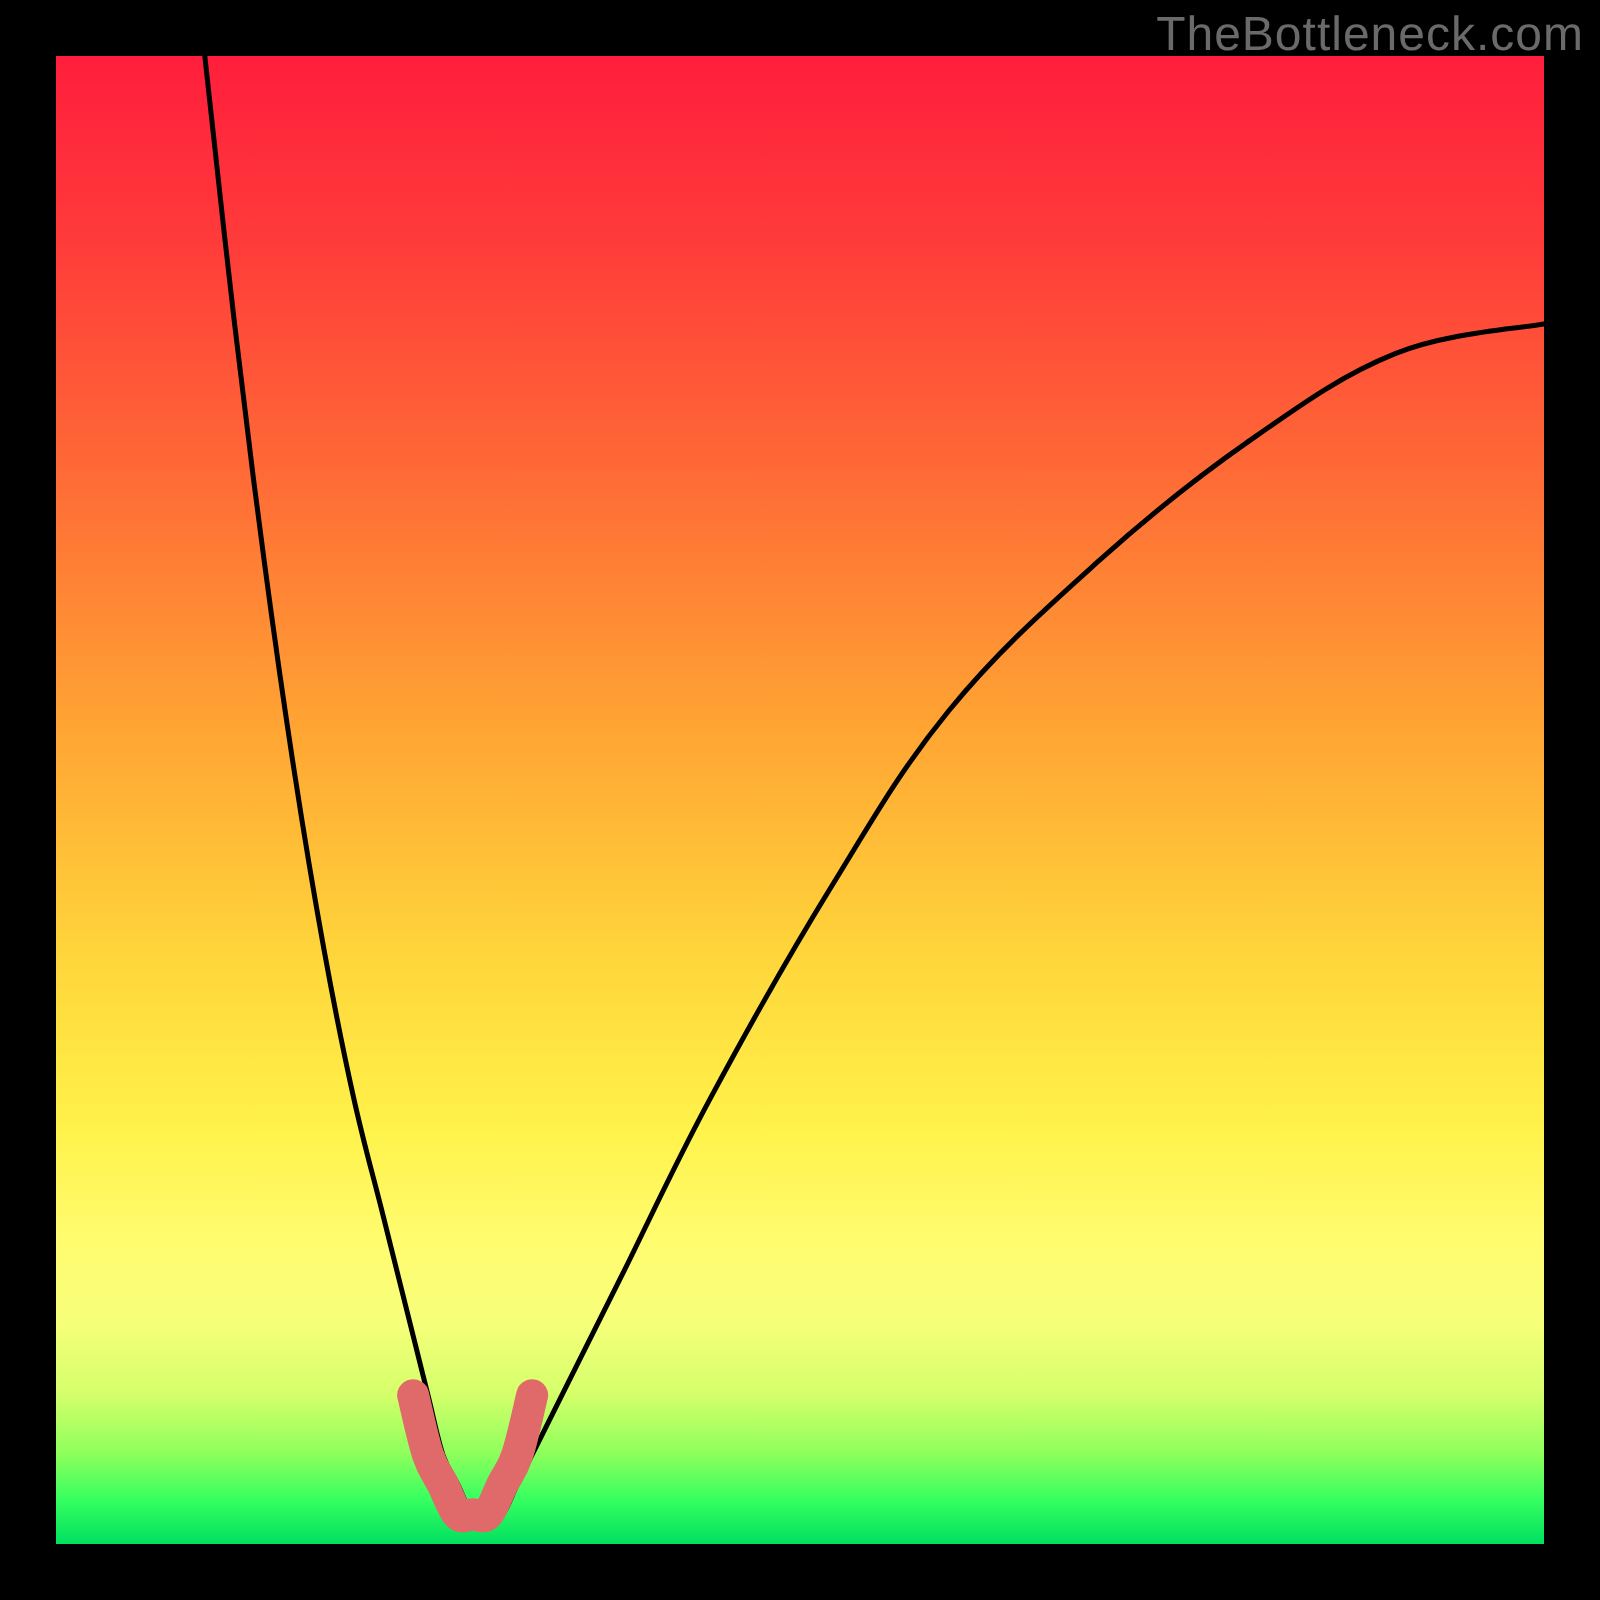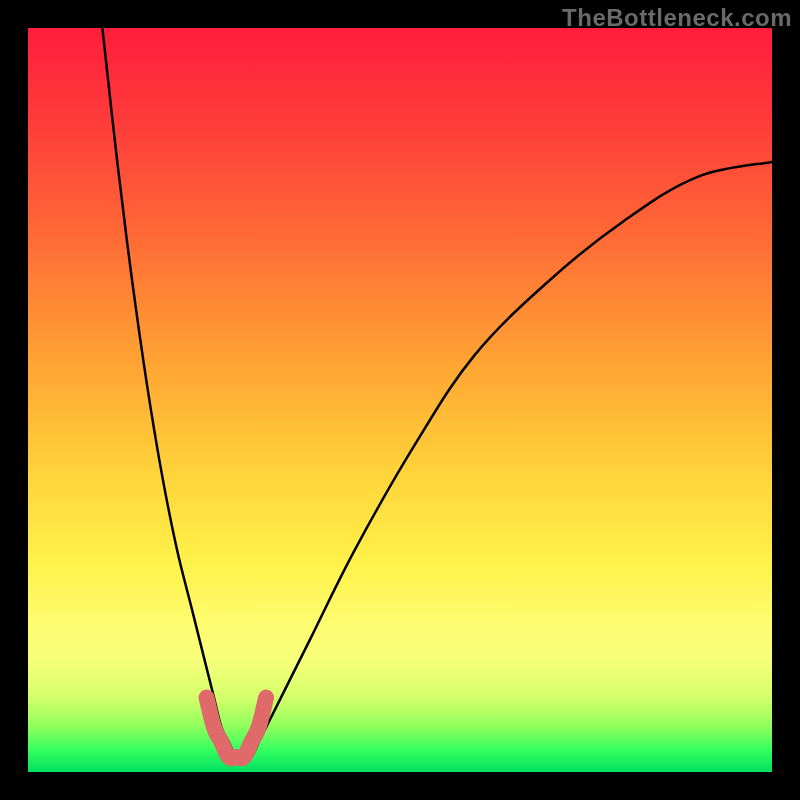--- a/index.html
+++ b/index.html
@@ -36,21 +36,21 @@
       #36ff60 97%,
       #00e060 100%
     );
   }
   .watermark {
     position: absolute;
     top: 4px;
     right: 8px;
     color: #6a6a6a;
     font-size: 24px;
-    font-weight: 700;
+    font-weight: 400;
     letter-spacing: 0.5px;
     user-select: none;
   }
   svg.overlay {
     position: absolute;
     inset: 0;
     width: 744px;
     height: 744px;
   }
 </style>

